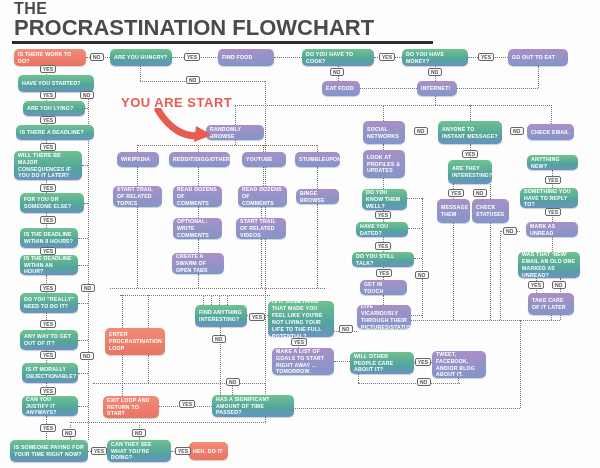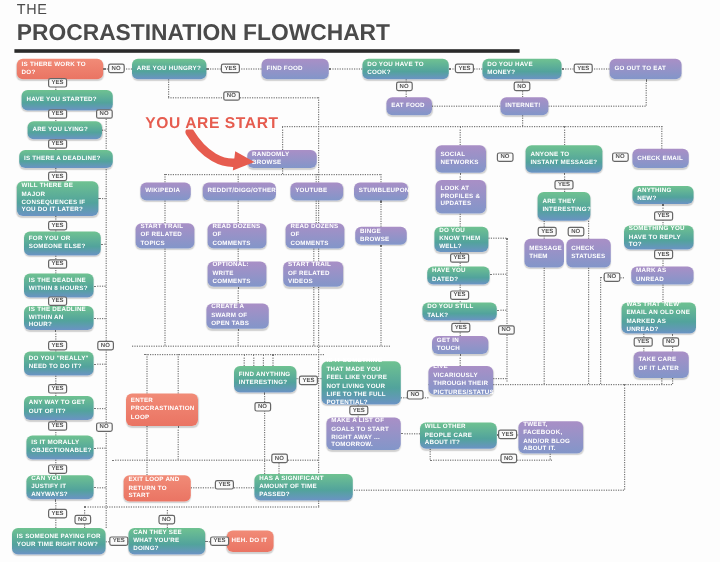--- a/index.html
+++ b/index.html
@@ -1,20 +1,20 @@
 <!DOCTYPE html>
 <html><head>
 <meta charset="utf-8">
 <style>
   html,body{margin:0;padding:0;}
   body{width:600px;height:468px;background:#fdfdfd;font-family:"Liberation Sans",sans-serif;overflow:hidden;position:relative;}
   #stage{position:absolute;left:0;top:0;width:600px;height:468px;}
   .hdr{position:absolute;left:14px;top:2px;color:#4a4a4a;}
-  .hdr .pre{font-size:12px;font-weight:normal;letter-spacing:.5px;line-height:13px;}
-  .hdr .main{font-size:19px;font-weight:bold;letter-spacing:0px;line-height:26px;}
+  .hdr .pre{font-size:16px;font-weight:bold;letter-spacing:.5px;line-height:13px;}
+  .hdr .main{font-size:22px;font-weight:bold;letter-spacing:0px;line-height:26px;}
   .rule{position:absolute;left:12px;top:41px;width:421px;height:3px;background:#2a2a2a;}
   .node{position:absolute;border-radius:5px;color:#fff;font-weight:bold;font-size:5.2px;line-height:1.32;letter-spacing:.2px;padding:2px 4px;display:flex;align-items:center;z-index:2;box-sizing:border-box;text-transform:uppercase;box-shadow:0 1px 1px rgba(0,0,0,.18);}
   .node.green{background:linear-gradient(180deg,#6fc291 0%,#52a39c 62%,#6b93c4 100%);}
   .node.purple{background:linear-gradient(180deg,#a98fc6 0%,#8296c9 100%);}
   .node.salmon{background:linear-gradient(180deg,#f18b77 0%,#ea7463 100%);}
   .chip{position:absolute;background:#fafafa;border:1px solid #666;border-radius:2px;color:#555;font-size:5px;font-weight:bold;line-height:6px;padding:0 2px;z-index:3;}
   .line{position:absolute;z-index:1;}
   .line.h{border-top:1px dotted #777;height:0;}
   .line.v{border-left:1px dotted #777;width:0;}
   .yah{position:absolute;left:121px;top:95px;color:#e65c4f;font-size:13px;font-weight:bold;letter-spacing:.5px;z-index:4;white-space:nowrap;}

